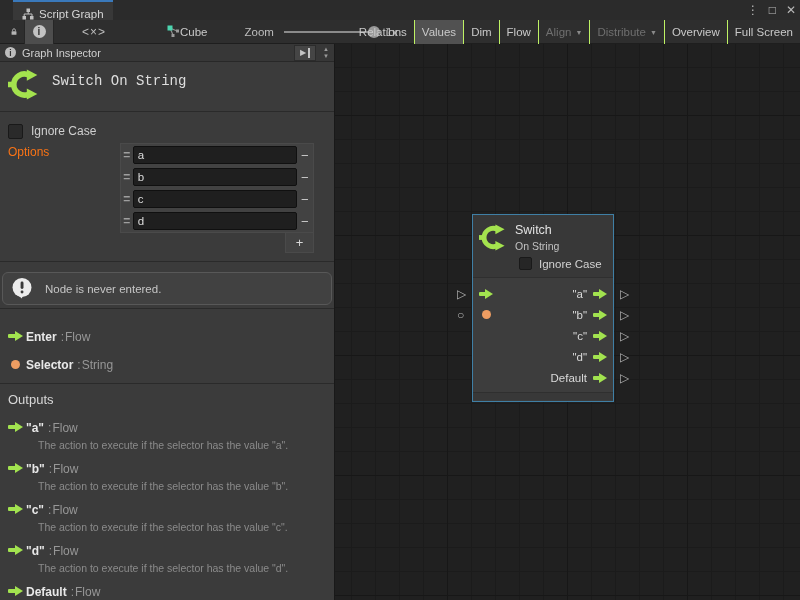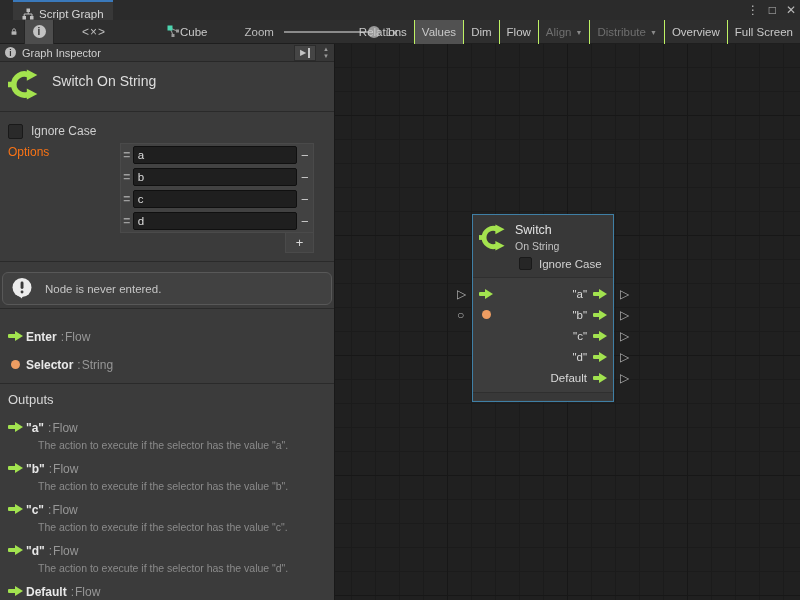--- a/index.html
+++ b/index.html
@@ -44,21 +44,21 @@
     font-size:8.5px; font-weight:bold; display:flex; align-items:center; justify-content:center; margin:0 6px 0 5px; }
   #insp-title { font-size:11px; color:#cfcfcf; flex:1; }
   #dock-btn { width:22px; height:16px; background:#454545; border:1px solid #2c2c2c;
     display:flex; align-items:center; justify-content:center; margin-right:2px; }
   #dock-glyph { font-size:8px; color:#c5c5c5; border-right:2px solid #c5c5c5; padding-right:2px; line-height:10px; }
   #scroll-arrows { width:16px; display:flex; flex-direction:column; align-items:center; }
   #scroll-arrows span { font-size:6px; color:#9a9a9a; line-height:7px; }
 
   .divider { border-bottom:1px solid #2a2a2a; }
   #title-section { height:49px; padding:7px 0 0 8px; display:flex; }
-  #insp-node-title { font-size:14px; color:#dedede; margin:4px 0 0 13px; }
+  #insp-node-title { font-size:14px; color:#dedede; margin:4px 0 0 13px;font-family:Liberation Mono, monospace; }
 
   #options-section { padding:10px 0 8px 0; }
   .check-row { display:flex; align-items:center; margin-left:8px; height:18px; gap:8px; }
   .checkbox { width:15px; height:15px; background:#2a2a2a; border:1px solid #191919; border-radius:2px; }
   .check-label { font-size:12px; color:#cfcfcf; }
   #options-row { display:flex; margin-top:3px; }
   #options-label { font-size:12px; color:#f97316; margin-left:8px; width:112px; padding-top:2px; }
   #options-list { width:194px; border:1px solid #4a4a4a; background:#424242; }
   .opt-row { display:flex; align-items:center; height:22px; }
   .opt-handle { width:20px; text-align:center; color:#9f9f9f; font-size:12px; font-weight:bold; }

